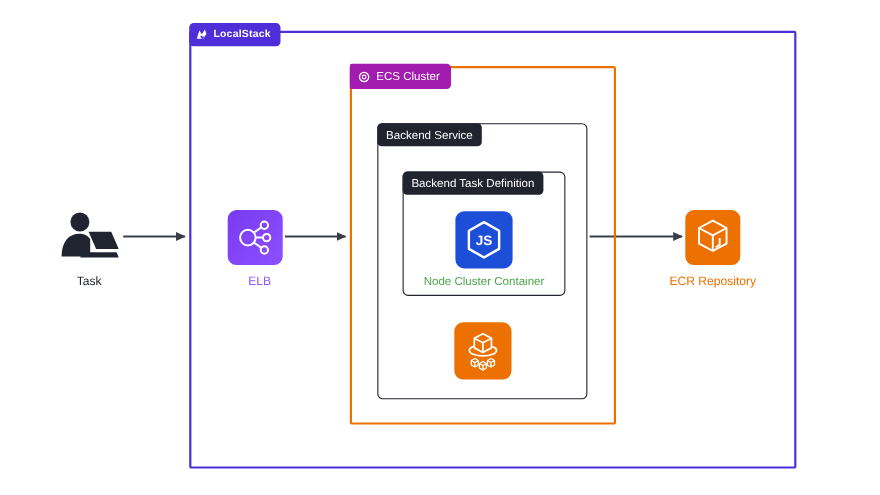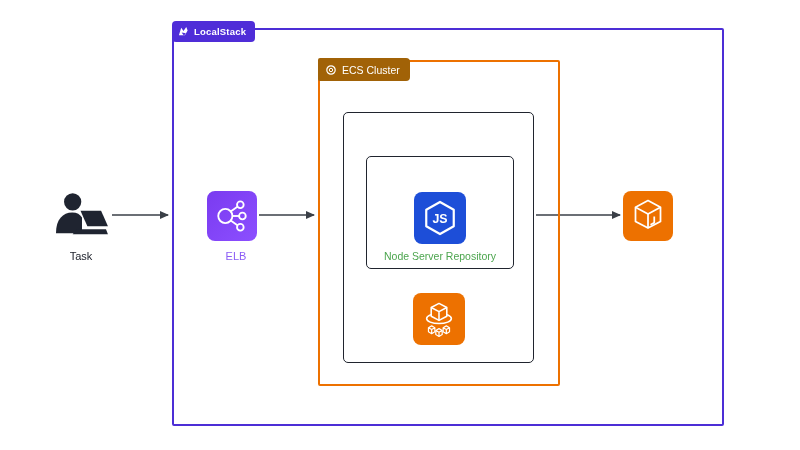--- a/index.html
+++ b/index.html
@@ -12,21 +12,21 @@
   
   .ls-box{left:172px;top:28px;width:552px;height:398px;border:2px solid #4C2ED6;border-radius:2px;}
   .ecs-box{left:318px;top:60px;width:242px;height:326px;border:2px solid #ED7100;border-radius:2px;}
   .bs-box{left:343px;top:112px;width:191px;height:251px;border:1.5px solid #20242E;border-radius:5px;}
   .td-box{left:366px;top:156px;width:148px;height:113px;border:1.5px solid #20242E;border-radius:5px;}
 
   
   .tag{display:flex;align-items:center;gap:5px;color:#fff;white-space:nowrap;}
   .ls-tag{left:172px;top:21px;height:21px;padding:0 9px 0 6px;background:#4F2DD8;border-radius:4px;
           font-size:9.5px;font-weight:bold;letter-spacing:.2px;}
-  .ecs-tag{left:318px;top:58px;height:23px;padding:0 10px 0 7px;background:#a16207;border-radius:2px 4px 4px 2px;
+  .ecs-tag{left:318px;top:58px;height:23px;padding:0 10px 0 7px;background:#a21caf;border-radius:2px 4px 4px 2px;
            font-size:10.5px;}
   .bs-tag{left:343px;top:112px;height:21px;padding:0 8px;background:#20242E;border-radius:4px;font-size:10.5px;}
   .td-tag{left:366px;top:156px;height:21px;padding:0 8px;background:#20242E;border-radius:4px;font-size:10.5px;}
 
   
   .icon-sq{display:flex;align-items:center;justify-content:center;border-radius:8px;}
   .elb-sq{left:207px;top:191px;width:50px;height:50px;background:linear-gradient(135deg,#7A3BF0,#8C4FFF);}
   .ecr-sq{left:623px;top:191px;width:50px;height:50px;background:#ED7100;}
   .node-sq{left:414px;top:192px;width:52px;height:52px;background:#1d4ed8;}
   .ecssvc-sq{left:413px;top:293px;width:52px;height:52px;background:#ED7100;}
@@ -73,22 +73,28 @@
     <span style="display:flex;">
       <svg width="12" height="12" viewBox="0 0 12 12">
         <circle cx="6" cy="6" r="4.2" fill="none" stroke="#fff" stroke-width="1.2"></circle>
         <circle cx="6" cy="6" r="1.7" fill="none" stroke="#fff" stroke-width="1"></circle>
       </svg>
     </span>
     <span>ECS Cluster</span>
   </div>
 
   <div class="abs bs-box"></div>
+  <div class="abs tag bs-tag">
+    <span>Backend Service</span>
+  </div>
 
   <div class="abs td-box"></div>
+  <div class="abs tag td-tag">
+    <span>Backend Task Definition</span>
+  </div>
 
   <div class="abs user-ic">
     <svg width="55" height="50" viewBox="0 0 56 51">
       <circle cx="20" cy="10" r="8.8" fill="#1F2430"></circle>
       <path d="M3 42 C3 28 10 21 19.5 21 C24.5 21 27.5 23 29.5 26 L29.5 42 Z" fill="#1F2430"></path>
       <polygon points="28,19 49,19 56,35 35,35" fill="#1F2430"></polygon>
       <polygon points="24,38 54,38 56,43 20,43" fill="#1F2430"></polygon>
     </svg>
   </div>
   <div class="abs lbl user-lbl">Task</div>
@@ -105,21 +111,21 @@
     </svg>
   </div>
   <div class="abs lbl elb-lbl">ELB</div>
 
   <div class="abs icon-sq node-sq">
     <svg width="44" height="44" viewBox="0 0 48 48">
       <path d="M24 6.5 L39 15 V33 L24 41.5 L9 33 V15 Z" fill="none" stroke="#fff" stroke-width="2.4" stroke-linejoin="round"></path>
       <text x="24" y="29.5" text-anchor="middle" font-family="Liberation Sans, sans-serif" font-size="13.5" font-weight="bold" fill="#fff">JS</text>
     </svg>
   </div>
-  <div class="abs lbl node-lbl">Node Server Repository</div>
+  <div class="abs lbl node-lbl">Node Cluster Container</div>
 
   <div class="abs icon-sq ecssvc-sq">
     <svg width="44" height="44" viewBox="0 0 48 48">
       <ellipse cx="24" cy="23.5" rx="13.5" ry="5.5" fill="none" stroke="#fff" stroke-width="1.7"></ellipse>
       <path d="M24 7 L32.5 11.5 V21 L24 25.5 L15.5 21 V11.5 Z" fill="#ED7100" stroke="#fff" stroke-width="1.7" stroke-linejoin="round"></path>
       <path d="M15.5 11.5 L24 16 L32.5 11.5 M24 16 V25.5" fill="none" stroke="#fff" stroke-width="1.7" stroke-linejoin="round"></path>
       <g stroke="#fff" stroke-width="1.3" fill="#ED7100" stroke-linejoin="round">
         <path d="M16 31.5 L19.5 33.5 V38 L16 40 L12.5 38 V33.5 Z M12.5 33.5 L16 35.5 L19.5 33.5 M16 35.5 V40"></path>
         <path d="M32 31.5 L35.5 33.5 V38 L32 40 L28.5 38 V33.5 Z M28.5 33.5 L32 35.5 L35.5 33.5 M32 35.5 V40"></path>
         <path d="M24 34.5 L27.5 36.5 V41 L24 43 L20.5 41 V36.5 Z M20.5 36.5 L24 38.5 L27.5 36.5 M24 38.5 V43"></path>
@@ -128,14 +134,15 @@
   </div>
 
   <div class="abs icon-sq ecr-sq">
     <svg width="40" height="40" viewBox="0 0 48 48" fill="none" stroke="#fff" stroke-width="2.1" stroke-linejoin="round">
       <path d="M24 5.5 L39 13.5 V30.5 L24 38.5 L9 30.5 V13.5 Z"></path>
       <path d="M9 13.5 L24 21.5 L39 13.5"></path>
       <path d="M24 21.5 V38.5"></path>
       <path d="M31.5 24.5 V32 L27 34.5"></path>
     </svg>
   </div>
+  <div class="abs lbl ecr-lbl">ECR Repository</div>
 
 </div>
 
 </body></html>

